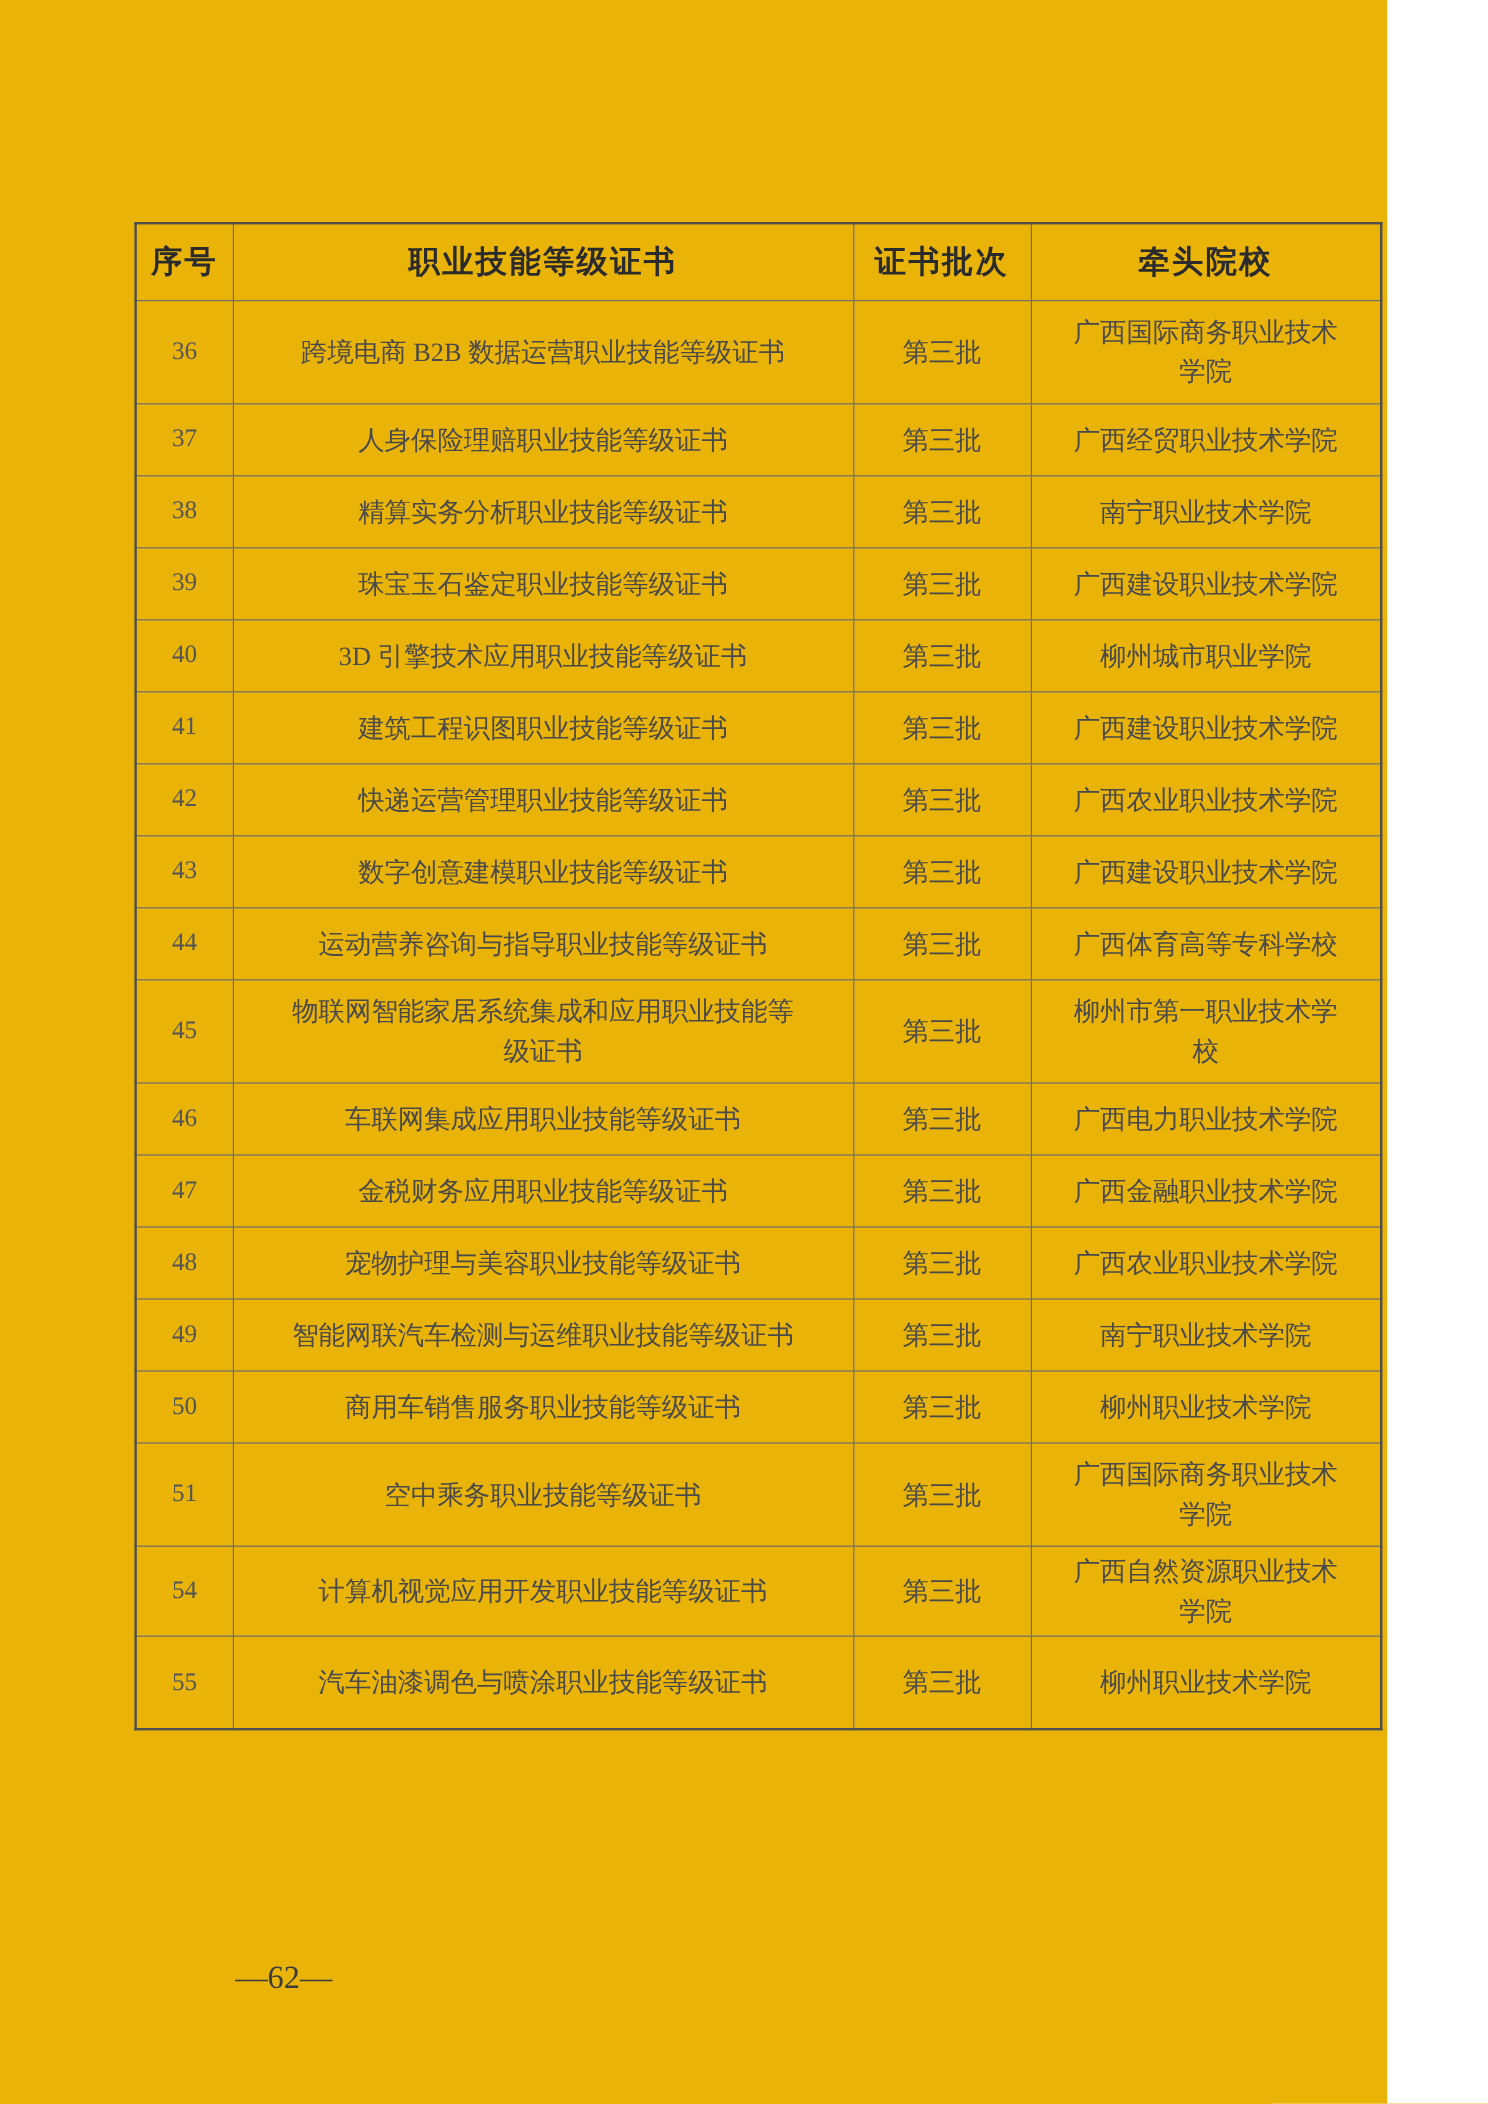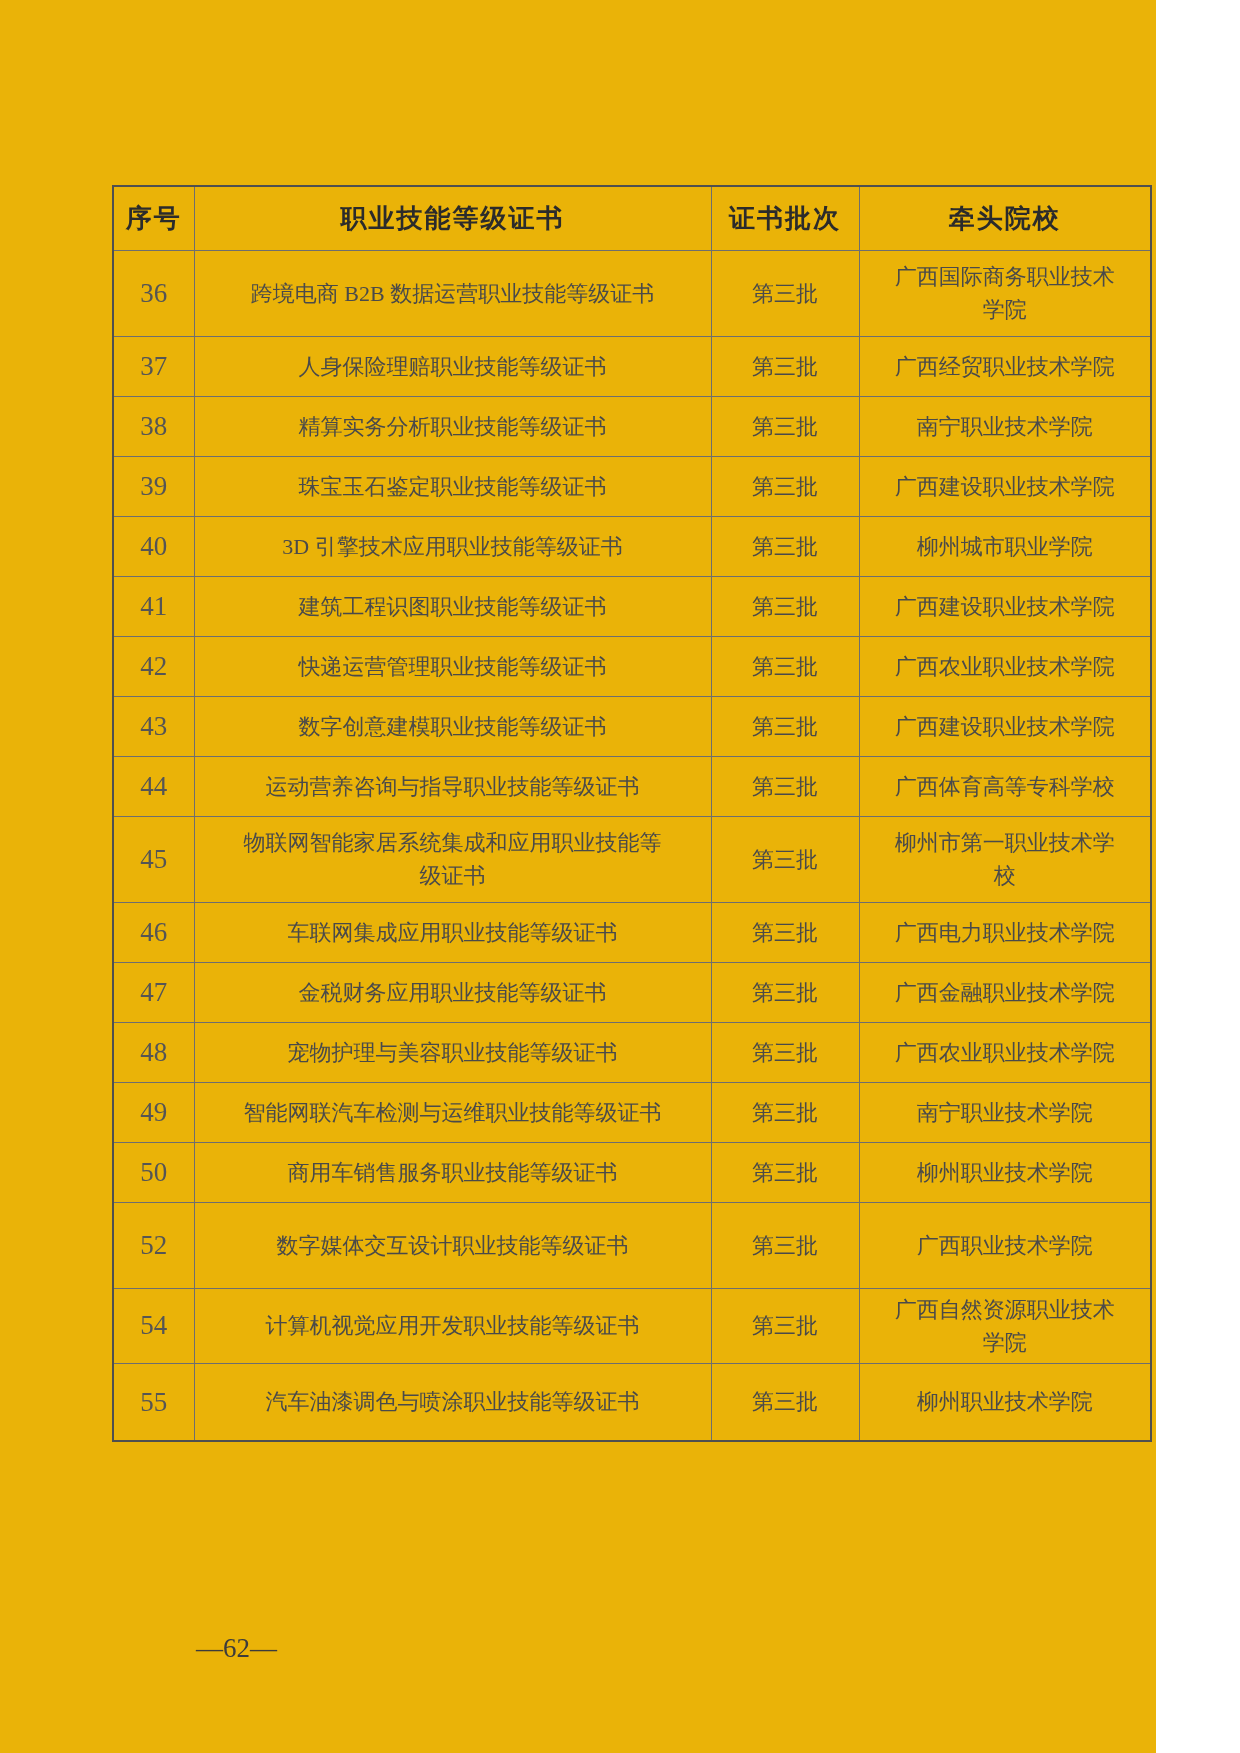--- a/index.html
+++ b/index.html
@@ -56,21 +56,21 @@
   }
   .cert-table tbody tr:nth-child(18) {
     height: 78px;
   }
   .cert-table td {
     font-size: 22px;
     line-height: 1.5;
     color: #4a4a4a;
   }
   .cert-table td.col-no {
-    font-size: 27px;
+    font-size: 21px;
     color: #555555;
   }
   .cert-table td.col-certificate {
     padding: 4px 45px;
   }
   .cert-table td.col-batch {
     padding: 4px 6px;
   }
   .cert-table td.col-school {
     padding: 4px 28px;
@@ -195,24 +195,24 @@
           <td class="col-batch">第三批</td>
           <td class="col-school">南宁职业技术学院</td>
         </tr>
         <tr>
           <td class="col-no">50</td>
           <td class="col-certificate">商用车销售服务职业技能等级证书</td>
           <td class="col-batch">第三批</td>
           <td class="col-school">柳州职业技术学院</td>
         </tr>
         <tr>
-          <td class="col-no">52</td>
-          <td class="col-certificate">数字媒体交互设计职业技能等级证书</td>
-          <td class="col-batch">第三批</td>
-          <td class="col-school">广西职业技术学院</td>
+          <td class="col-no">51</td>
+          <td class="col-certificate">空中乘务职业技能等级证书</td>
+          <td class="col-batch">第三批</td>
+          <td class="col-school">广西国际商务职业技术学院</td>
         </tr>
         <tr>
           <td class="col-no">54</td>
           <td class="col-certificate">计算机视觉应用开发职业技能等级证书</td>
           <td class="col-batch">第三批</td>
           <td class="col-school">广西自然资源职业技术学院</td>
         </tr>
         <tr>
           <td class="col-no">55</td>
           <td class="col-certificate">汽车油漆调色与喷涂职业技能等级证书</td>

